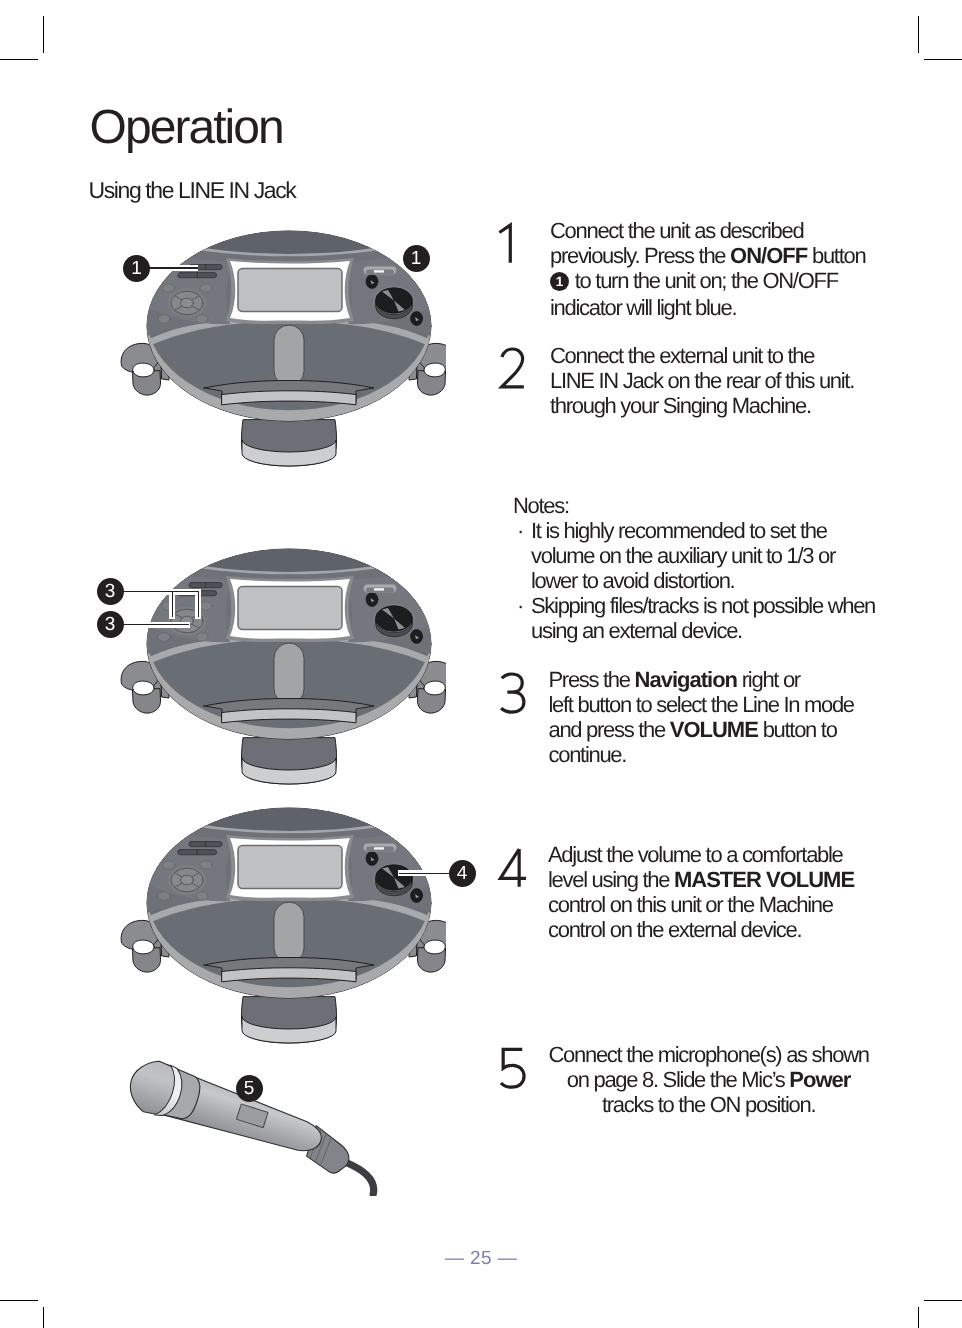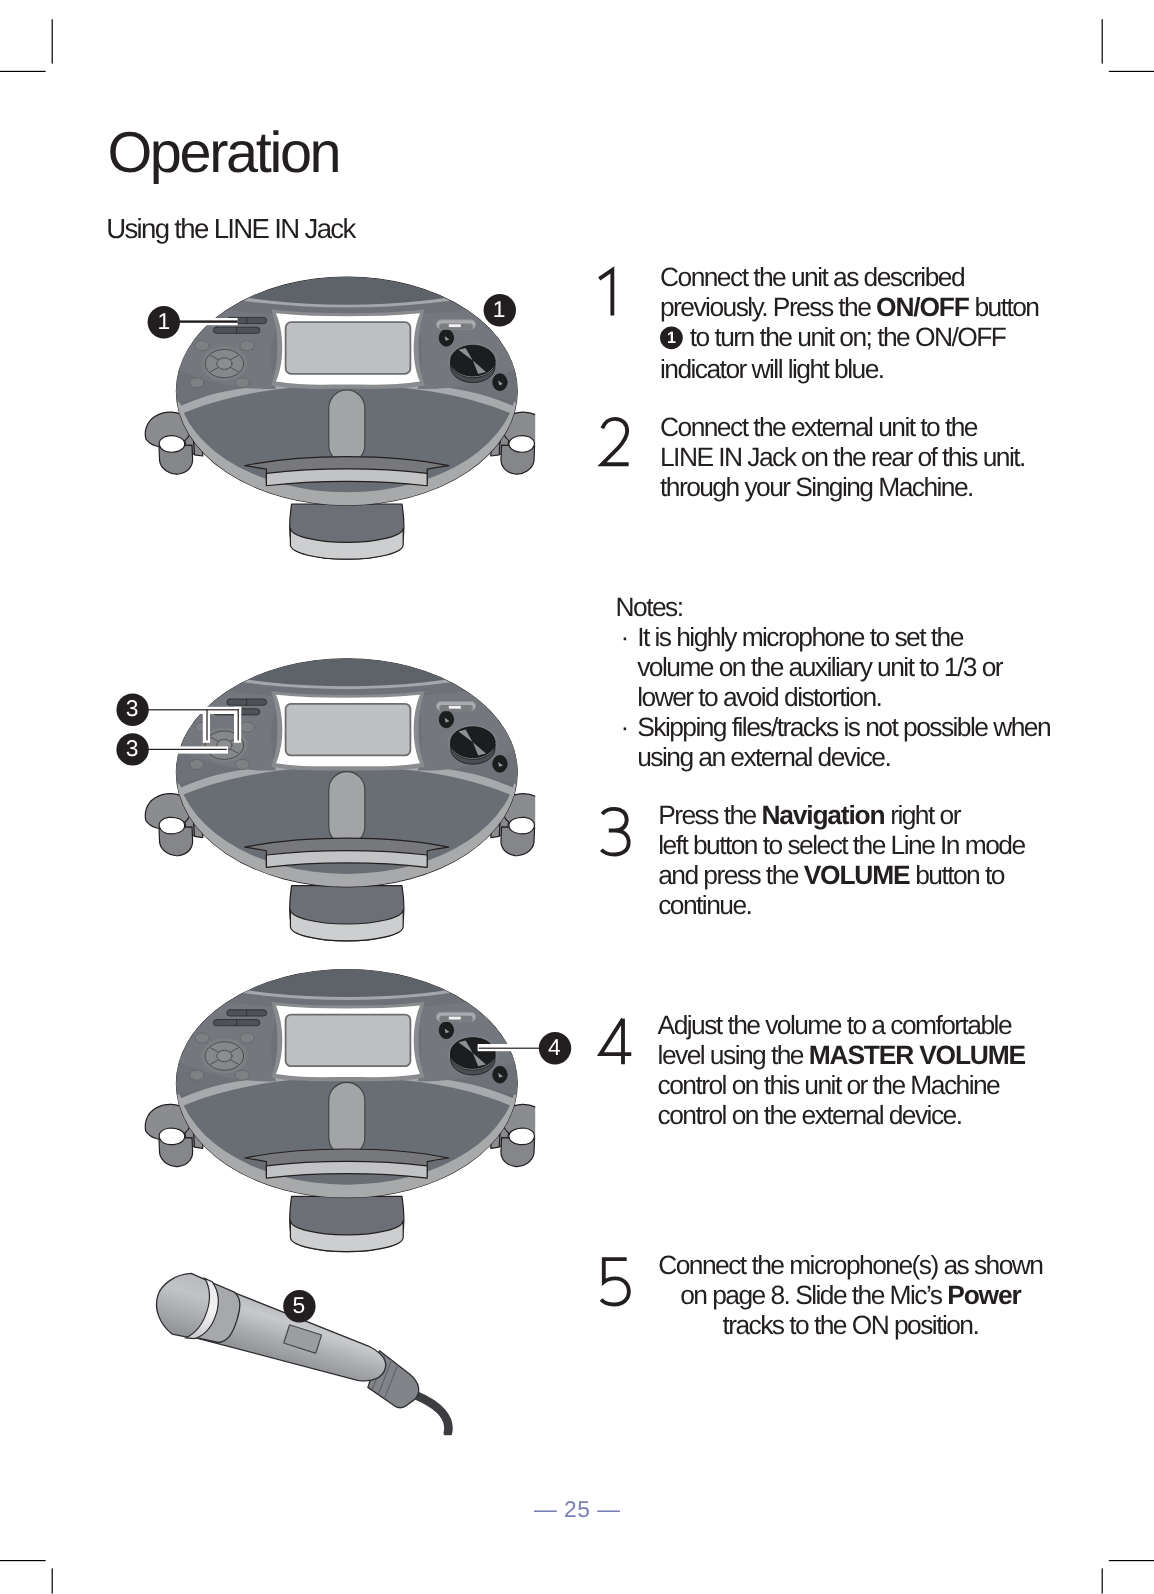--- a/index.html
+++ b/index.html
@@ -73,21 +73,21 @@
   <div class="steptxt" style="left:538px;top:326.5px;">
     <div>Connect the external unit to the</div>
     <div>LINE IN Jack on the rear of this unit.</div>
     <div>through your Singing Machine.</div>
   </div>
 
   <div class="notes" style="left:499px;top:476.5px;margin-left:14px;">
     <div>Notes:</div>
     <div class="noteitem">
       <span class="bullet">·</span>
-      <div>It is highly microphone to set the</div>
+      <div>It is highly recommended to set the</div>
       <div>volume on the auxiliary unit to 1/3 or</div>
       <div>lower to avoid distortion.</div>
     </div>
     <div class="noteitem">
       <span class="bullet">·</span>
       <div>Skipping files/tracks is not possible when</div>
       <div>using an external device.</div>
     </div>
   </div>
 

